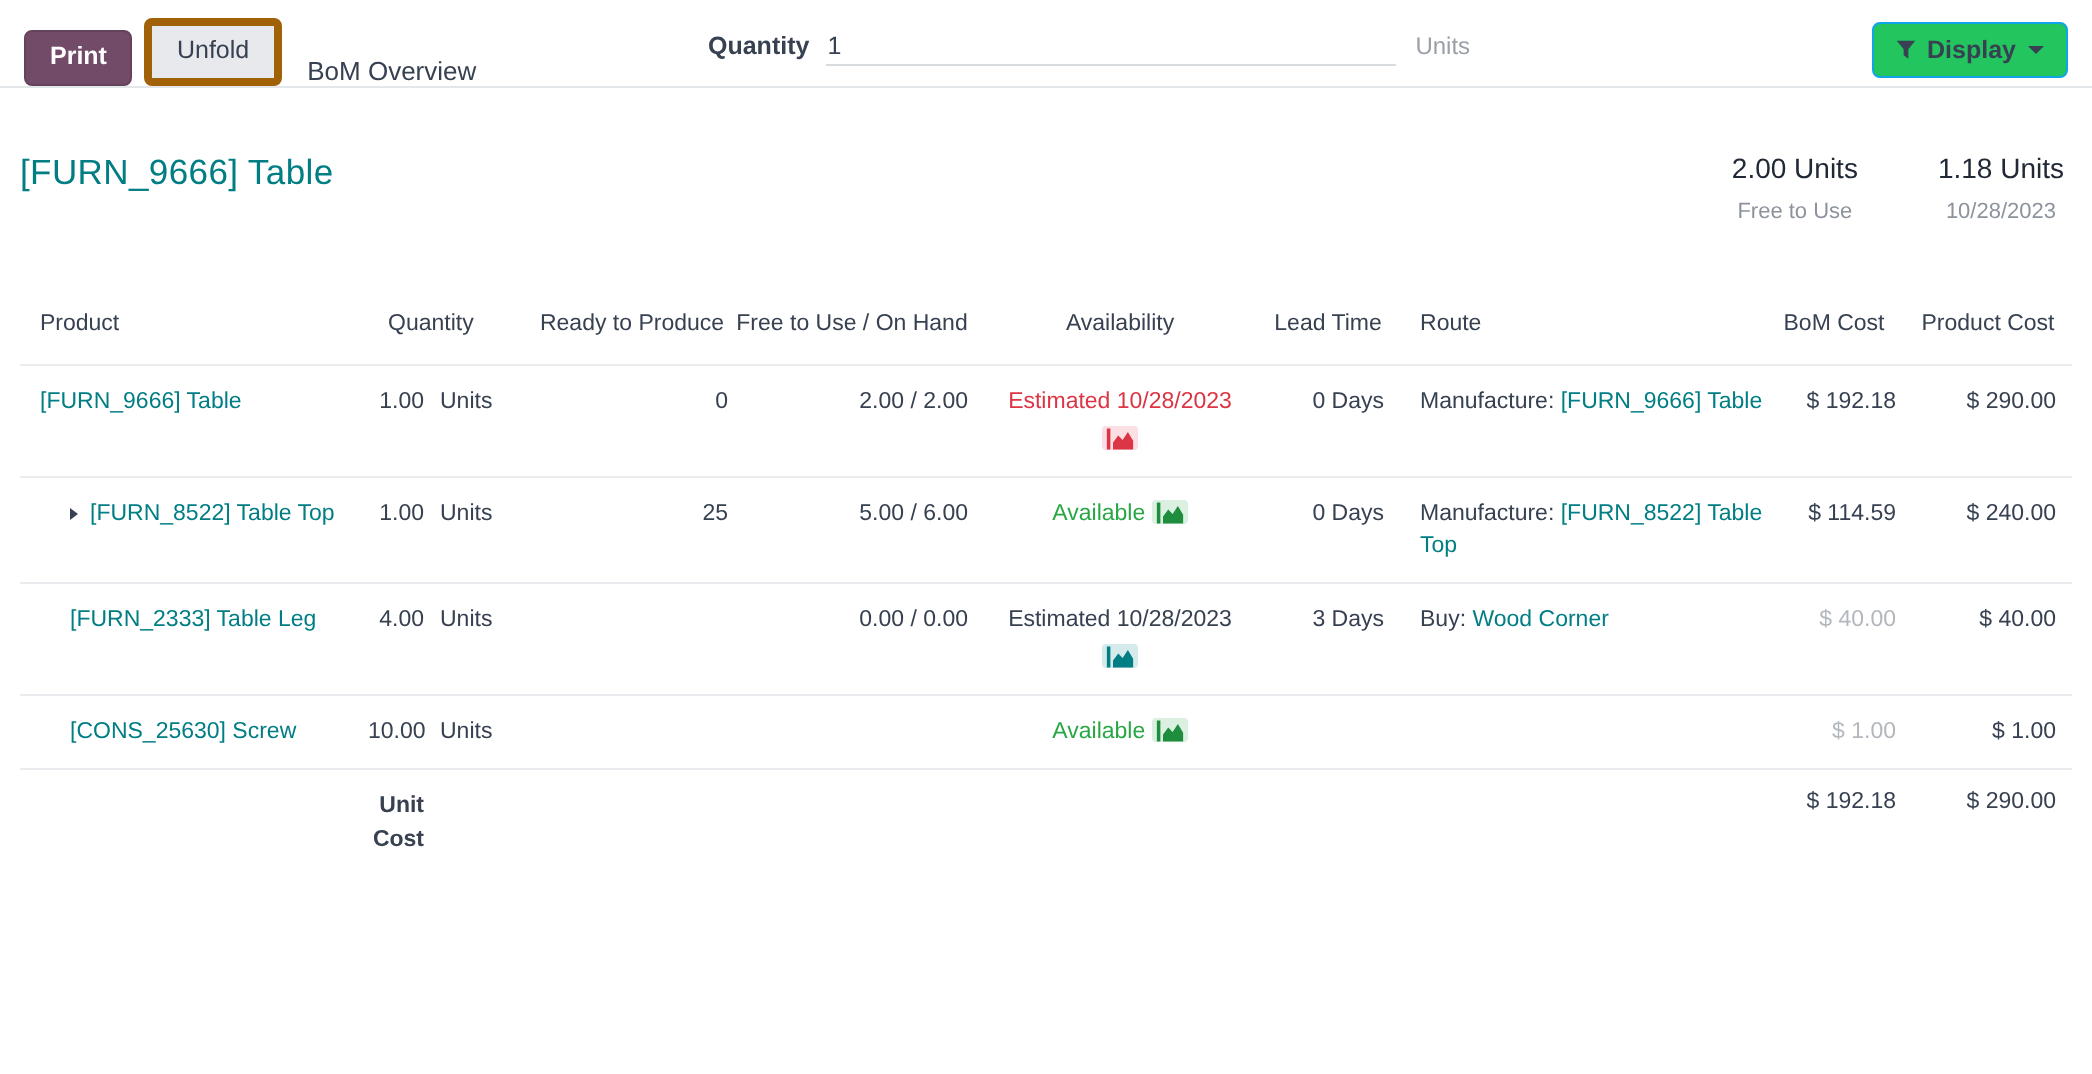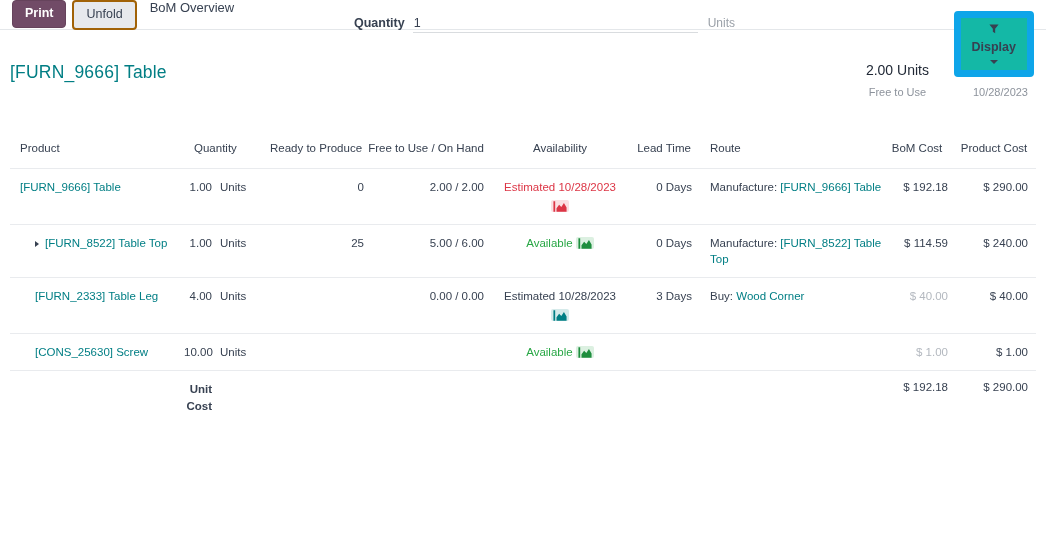--- a/index.html
+++ b/index.html
@@ -1,41 +1,41 @@
 <!DOCTYPE html>
 <html><head>
 <meta charset="utf-8">
 <style>
   * { box-sizing: border-box; margin: 0; padding: 0; }
   html, body { width: 1046px; height: 537px; background: #ffffff; overflow: hidden; }
   body { font-family: "Liberation Sans", sans-serif; color: #374151; }
 
   
   .toolbar {
-    position: relative; height: 30px; display: flex; align-items: flex-start;
+    position: relative; height: 44px; display: flex; align-items: flex-end;
     padding: 0 12px; border-bottom: 1px solid #e4e7ea; background: #fff;
   }
   .btn { font-family: "Liberation Sans", sans-serif; font-size: 12.5px; border-radius: 4px;
          padding: 6px 12px; cursor: pointer; line-height: 1.1; }
   .btn-primary { background: #714B67; border: 1px solid #66435c; color: #fff; font-weight: bold; }
-  .btn-light { background: #e7e9ed; border: 2px solid #a16207; color: #374151; margin-left: 6px; }
+  .btn-light { background: #e7e9ed; border: 4px solid #a16207; color: #374151; margin-left: 6px; }
   .toolbar-title { margin-left: 13px; font-size: 13px; color: #374151; }
 
   .qty-group { position: absolute; left: 354px; top: 0; height: 46px; display: flex; align-items: center; }
   .qty-label { font-size: 12.5px; font-weight: bold; color: #374151; margin-right: 8px; }
   .qty-input {
     width: 285px; border: none; border-bottom: 1px solid #d9dcdf; outline: none;
     font-family: "Liberation Sans", sans-serif; font-size: 12.5px; color: #374151; padding: 2px 1px; background: transparent;
   }
   .qty-unit { font-size: 12px; color: #9aa0a8; margin-left: 10px; }
 
   .display-btn {
-    position: absolute; right: 12px; top: 11px; background: #14b8a6; border: 7px solid #0ea5e9;
+    position: absolute; right: 12px; top: 11px; background: #22c55e; border: 1px solid #0ea5e9;
     border-radius: 4px; padding: 6px 11px; font-size: 12.5px; color: #374151; font-weight: bold;
-    display: flex; align-items: center; gap: 6px; cursor: pointer; flex-direction: column;
+    display: flex; align-items: center; gap: 6px; cursor: pointer;
   }
   .funnel-svg { fill: #374151; display: block; }
   .caret-down { width: 0; height: 0; border-left: 4px solid transparent; border-right: 4px solid transparent;
                 border-top: 4px solid #374151; display: inline-block; }
 
   
   .content { padding: 0 10px; }
   .head-row { display: flex; justify-content: space-between; align-items: flex-start; margin-top: 32px; }
   .page-title { color: #017e84; font-size: 17.5px; font-weight: 500; letter-spacing: .2px; }
   .stats { display: flex; gap: 40px; margin-right: 4px; }

